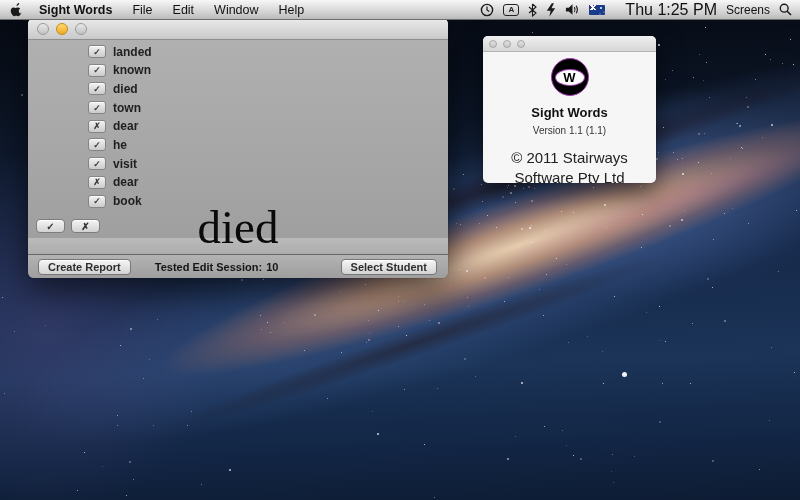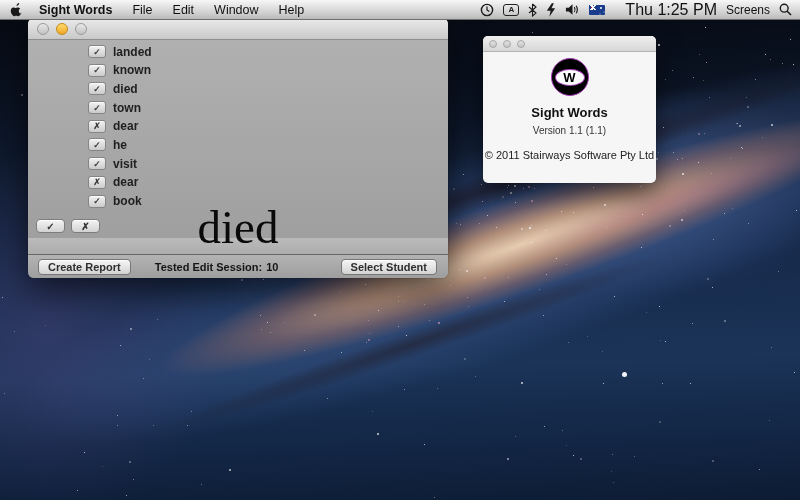--- a/index.html
+++ b/index.html
@@ -99,21 +99,21 @@
   .dot { width:8px; height:8px; border-radius:50%; border:1px solid #a6a6a6;
     background:linear-gradient(#e3e3e3,#c6c6c6); }
   .about-body { display:flex; flex-direction:column; align-items:center; text-align:center; }
   .logo { margin-top:6px; width:38px; height:38px; border-radius:50%;
     background:#000; border:1px solid #a23bb4; display:flex; align-items:center; justify-content:center; }
   .logo-eye { width:30px; height:17px; border-radius:50%; background:#fff; border:1px solid #a23bb4;
     display:flex; align-items:center; justify-content:center; }
   .logo-letter { font-size:13px; font-weight:bold; color:#000; }
   .about-name { margin-top:9px; font-size:13px; font-weight:bold; color:#111; }
   .about-version { margin-top:5px; font-size:10px; color:#333; }
-  .about-copy { margin-top:12px; font-size:11px; color:#222; line-height:1.35; }
+  .about-copy { margin-top:12px; font-size:15px; color:#222; line-height:1.35; }
 </style>
 </head>
 <body>
 
 <div class="wallpaper">
   <div class="galaxy"></div>
   <div id="stars">
       <span class="star" style="left: 465.846px; top: 269.513px; width: 2px; height: 2px; opacity: 0.739101; background: rgb(255, 255, 255);"></span>
       <span class="star" style="left: 602.465px; top: 350.928px; width: 1px; height: 1px; opacity: 0.356276; background: rgb(255, 255, 255);"></span>
       <span class="star" style="left: 39.2493px; top: 128.631px; width: 1px; height: 1px; opacity: 0.947923; background: rgb(255, 255, 255);"></span>

